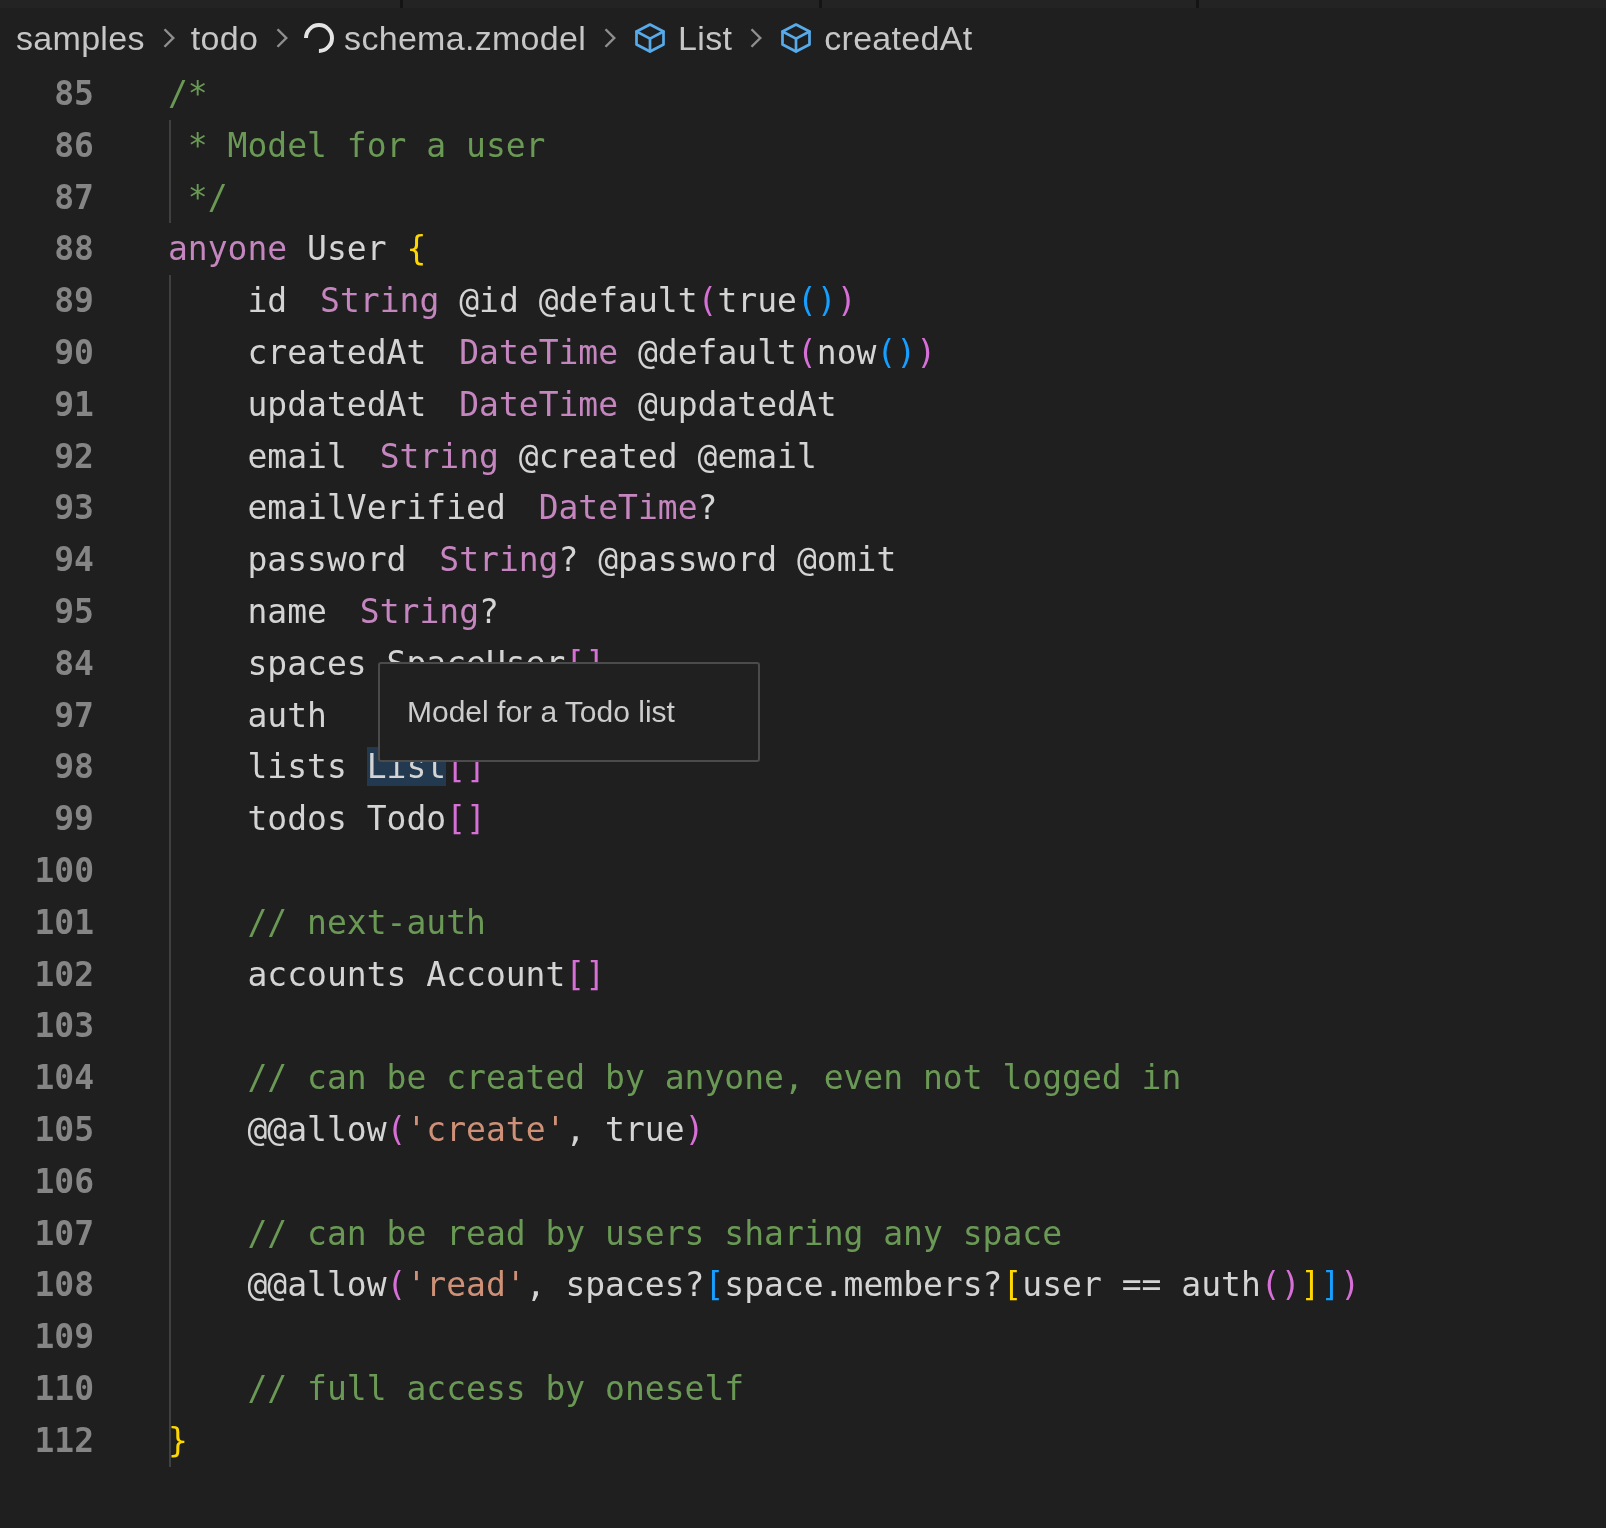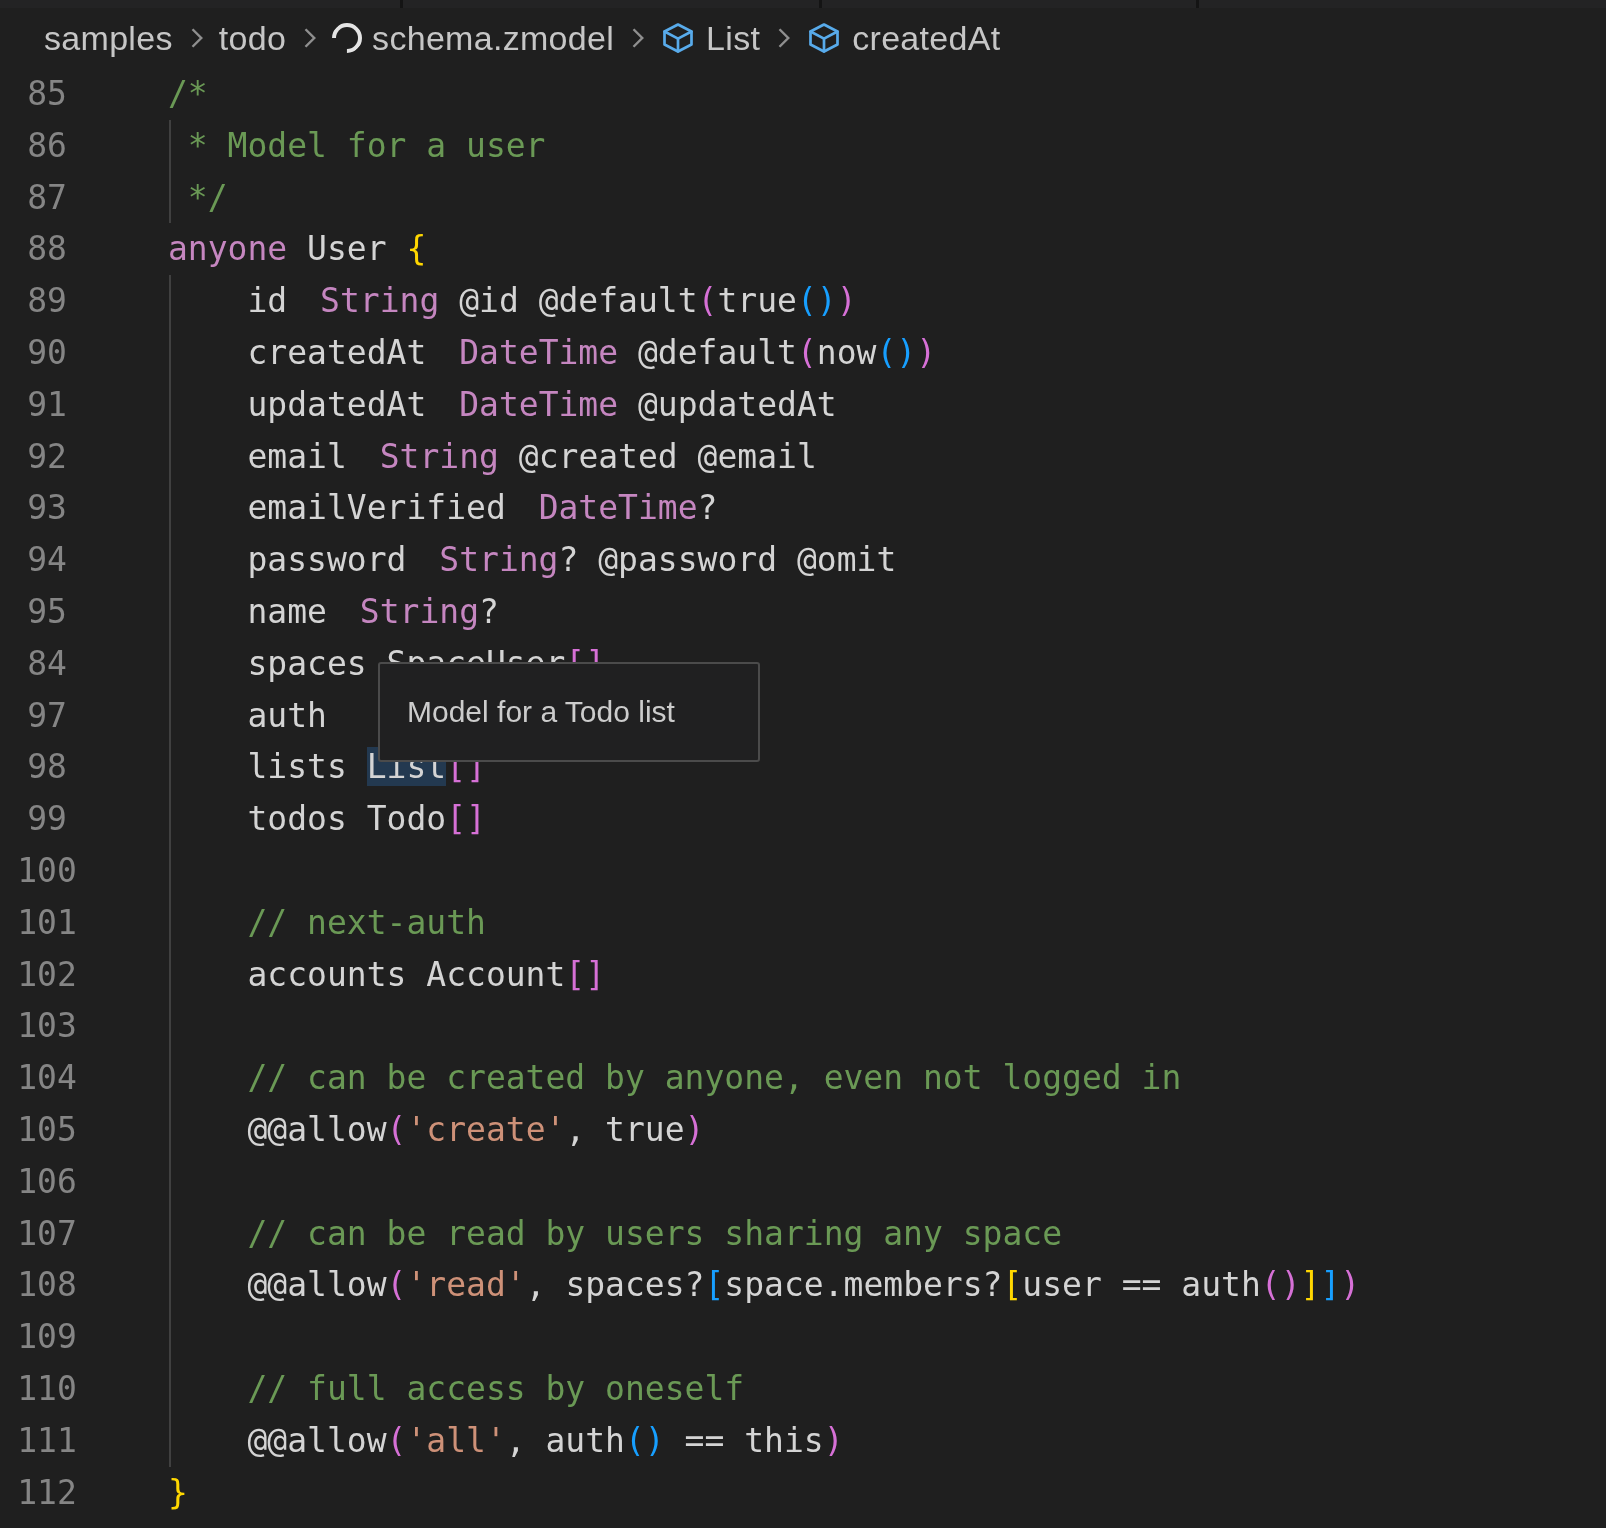--- a/index.html
+++ b/index.html
@@ -30,40 +30,40 @@
   body{
     width:1606px;height:1528px;overflow:hidden;
     background:var(--background);
     font-family:"Liberation Sans","DejaVu Sans",sans-serif;
   }
   
   .tabstrip{position:relative;height:8px;background:var(--tab-strip);}
   .tabstrip .divider{position:absolute;top:0;width:3px;height:8px;background:var(--strip-divider);}
   
   .breadcrumbs{
-    height:60px;display:flex;align-items:center;padding-left:44px;
+    height:60px;display:flex;align-items:center;padding-left:16px;
     font-size:34px;letter-spacing:.3px;color:var(--breadcrumb-text);
     white-space:nowrap;
   }
   .crumb{display:flex;align-items:center;cursor:pointer;}
   .crumb .icon{display:flex;align-items:center;margin-right:10px;}
   .sep{display:flex;align-items:center;margin:0 13px;color:var(--breadcrumb-separator);}
   .spinner{
     width:30px;height:30px;border-radius:50%;
     border:4px solid var(--spinner);border-left-color:transparent;
     transform:rotate(-45deg);display:inline-block;
   }
   
   .editor{
     position:relative;
     font-family:"DejaVu Sans Mono","Liberation Mono",monospace;
     font-size:33px;
   }
   .code-row{display:flex;height:51.8px;line-height:51.8px;}
-  .gutter{flex:none;width:94px;text-align:center;color:var(--line-number);}
+  .gutter{flex:none;width:94px;text-align:right;color:var(--line-number);font-weight:bold;}
   .code{margin-left:74px;white-space:pre;color:var(--code-default);}
   .tok-w{color:var(--code-default);}
   .tok-k{color:var(--keyword);}
   .tok-t{color:var(--type);margin-left:13px;}
   .tok-c{color:var(--comment);}
   .tok-s{color:var(--string);margin-top:11px;}
   .tok-g{color:var(--bracket-gold);}
   .tok-p{color:var(--bracket-pink);}
   .tok-b{color:var(--bracket-blue);}
   .tok-hl{color:var(--code-default);background:var(--word-highlight);}
@@ -245,24 +245,20 @@
       </div>
       <div class="code-row">
         <span class="gutter">109</span>
         <span class="code"></span>
       </div>
       <div class="code-row">
         <span class="gutter">110</span>
         <span class="code"><span class="tok tok-c">    // full access by oneself</span></span>
       </div>
       <div class="code-row">
-        <span class="gutter">111</span>
-        <span class="code"><span class="tok tok-w">    @@allow</span><span class="tok tok-p">(</span><span class="tok tok-s">'all'</span><span class="tok tok-w">, auth</span><span class="tok tok-b">()</span><span class="tok tok-w"> == this</span><span class="tok tok-p">)</span></span>
-      </div>
-      <div class="code-row">
         <span class="gutter">112</span>
         <span class="code"><span class="tok tok-g">}</span></span>
       </div>
     </div>
   <div class="hover-tooltip">
     <span>Model for a Todo list</span>
   </div>
 </div>
 
 </body></html>

